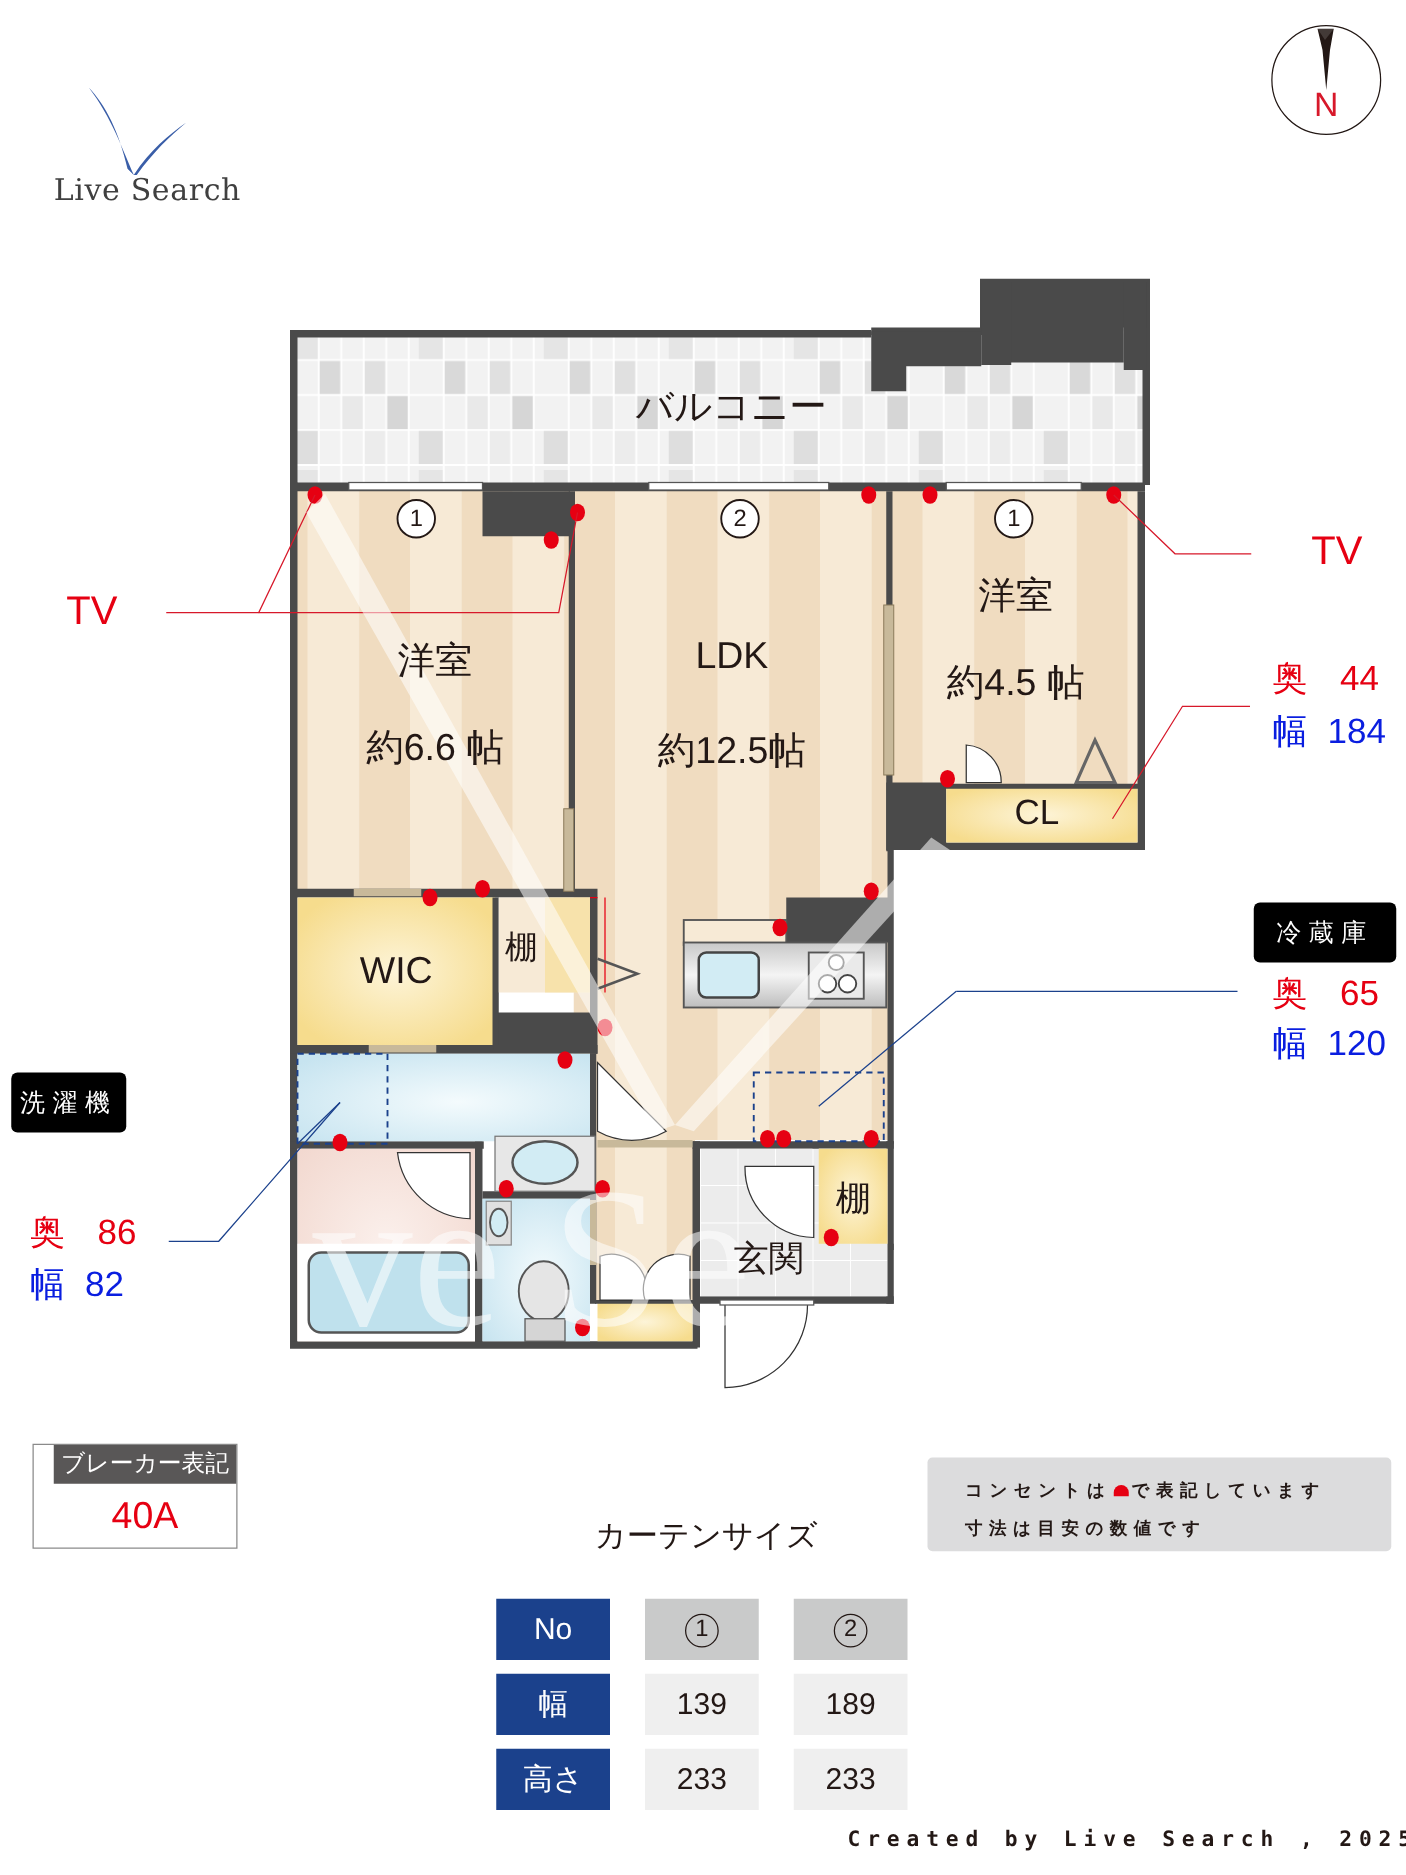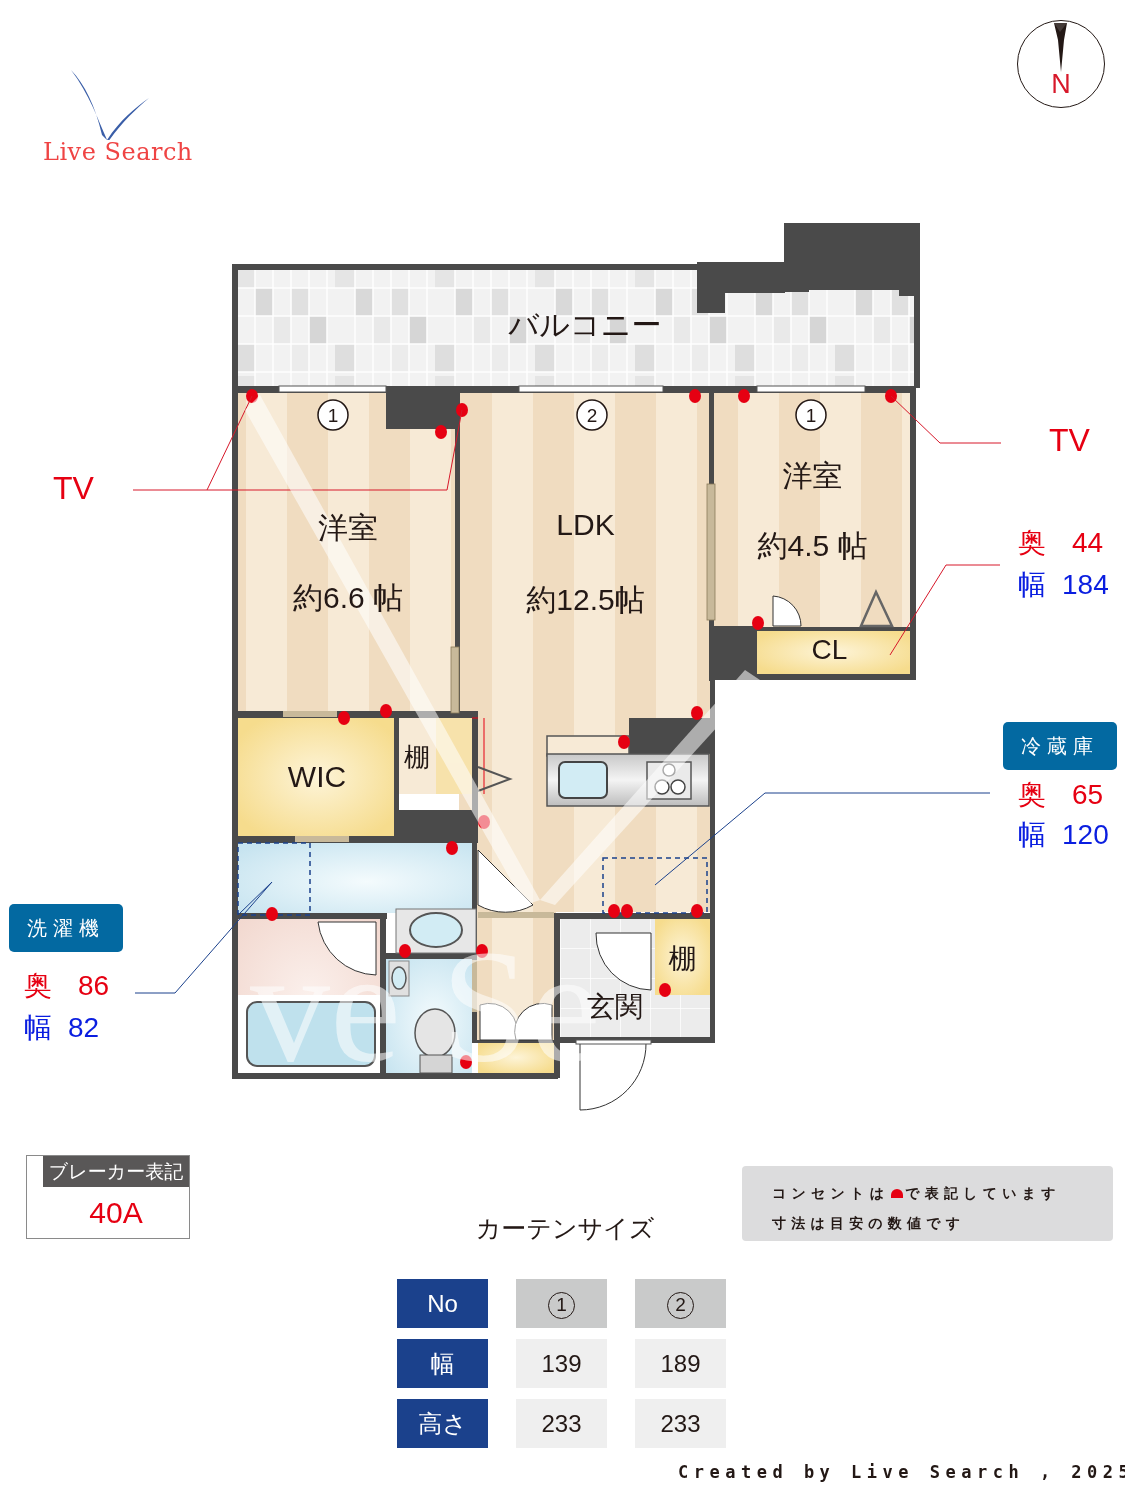--- a/index.html
+++ b/index.html
@@ -2,38 +2,38 @@
 <html><head>
 <meta charset="utf-8">
 <style>
   * { box-sizing: border-box; margin: 0; padding: 0; }
   html, body { width: 1125px; height: 1500px; background: #ffffff; overflow: hidden; }
   body { position: relative; font-family: "DejaVu Sans", "Liberation Sans", sans-serif; color: #231815; }
   .abs { position: absolute; }
 
   
   .logo { left: 40px; top: 60px; width: 170px; height: 110px; }
-  .logo-text { position: absolute; left: 3px; top: 78px; font-family: "DejaVu Serif", "Liberation Serif", serif; font-size: 24px; color: #ef4444; letter-spacing: 0.5px; white-space: nowrap; }
+  .logo-text { position: absolute; left: 3px; top: 78px; font-family: "DejaVu Serif", "Liberation Serif", serif; font-size: 24px; color: #404040; letter-spacing: 0.5px; white-space: nowrap; }
 
   
   .compass { left: 1017px; top: 20px; width: 88px; height: 88px; border: 1.5px solid #231815; border-radius: 50%; }
   .compass-n { position: absolute; left: 0; right: 0; top: 48px; text-align: center; font-size: 27px; color: #d7182a; font-family: "Liberation Sans", sans-serif; }
 
   
   .plan { left: 0; top: 0; width: 1125px; height: 1150px; }
   .room-label { position: absolute; font-family: "Liberation Sans", "DejaVu Sans", sans-serif; color: #231815; white-space: nowrap; text-align: center; }
 
   
   .tv-label { font-family: "Liberation Sans", sans-serif; font-size: 32px; color: #e60012; }
   .dim-line { font-family: "Liberation Sans", sans-serif; font-size: 28px; white-space: nowrap; }
   .dim-red { color: #e60012; }
   .dim-blue { color: #0a1ee0; }
   .dim-key { display: inline-block; width: 44px; }
 
-  .tag-blue { background: #0369a1; color: #fff; border-radius: 5px; font-size: 20px; letter-spacing: 6px; text-align: center; font-family: "DejaVu Sans", sans-serif; }
+  .tag-blue { background: #000000; color: #fff; border-radius: 5px; font-size: 20px; letter-spacing: 6px; text-align: center; font-family: "DejaVu Sans", sans-serif; }
 
   
   .breaker { left: 26px; top: 1155px; width: 164px; height: 84px; border: 1.5px solid #8a8a8a; padding-left: 16px; }
   .breaker-head { height: 31px; background: #595757; color: #fff; font-size: 19px; text-align: center; line-height: 31px; }
   .breaker-val { height: 51px; color: #e60012; font-size: 30px; text-align: center; line-height: 51px; font-family: "Liberation Sans", sans-serif; }
 
   
   .note { left: 742px; top: 1166px; width: 371px; height: 75px; background: #dcdcdd; border-radius: 4px; padding: 12px 0 0 30px; }
   .note-line { font-size: 14px; letter-spacing: 5.2px; color: #231815; line-height: 30px; white-space: nowrap; font-weight: bold; }
   .note-dot { display: inline-block; width: 12px; height: 9px; background: #e60012; border-radius: 7px 7px 0 0; vertical-align: 0px; margin: 0 2px; }
@@ -289,21 +289,21 @@
   <div class="dim-line dim-red"><span class="dim-key">奥</span><span style="margin-left:10px">44</span></div>
   <div class="dim-line dim-blue" style="margin-top:4px"><span class="dim-key">幅</span><span>184</span></div>
 </div>
 
 <div class="abs tag-blue" style="left:1003px;top:722px;width:114px;height:48px;line-height:48px">冷蔵庫</div>
 <div class="abs" style="left:1018px;top:776px">
   <div class="dim-line dim-red"><span class="dim-key">奥</span><span style="margin-left:10px">65</span></div>
   <div class="dim-line dim-blue" style="margin-top:2px"><span class="dim-key">幅</span><span>120</span></div>
 </div>
 
-<div class="abs tag-blue" style="left:9px;top:904px;width:114px;height:48px;line-height:48px">洗濯機</div>
+<div class="abs tag-blue" style="left:9px;top:858px;width:92px;height:48px;line-height:48px">洗濯機</div>
 <div class="abs" style="left:24px;top:967px">
   <div class="dim-line dim-red"><span class="dim-key">奥</span><span style="margin-left:10px">86</span></div>
   <div class="dim-line dim-blue" style="margin-top:4px"><span class="dim-key">幅</span><span style="">82</span></div>
 </div>
 
 <div class="abs breaker">
   <div class="breaker-head">ブレーカー表記</div>
   <div class="breaker-val">40A</div>
 </div>
 

